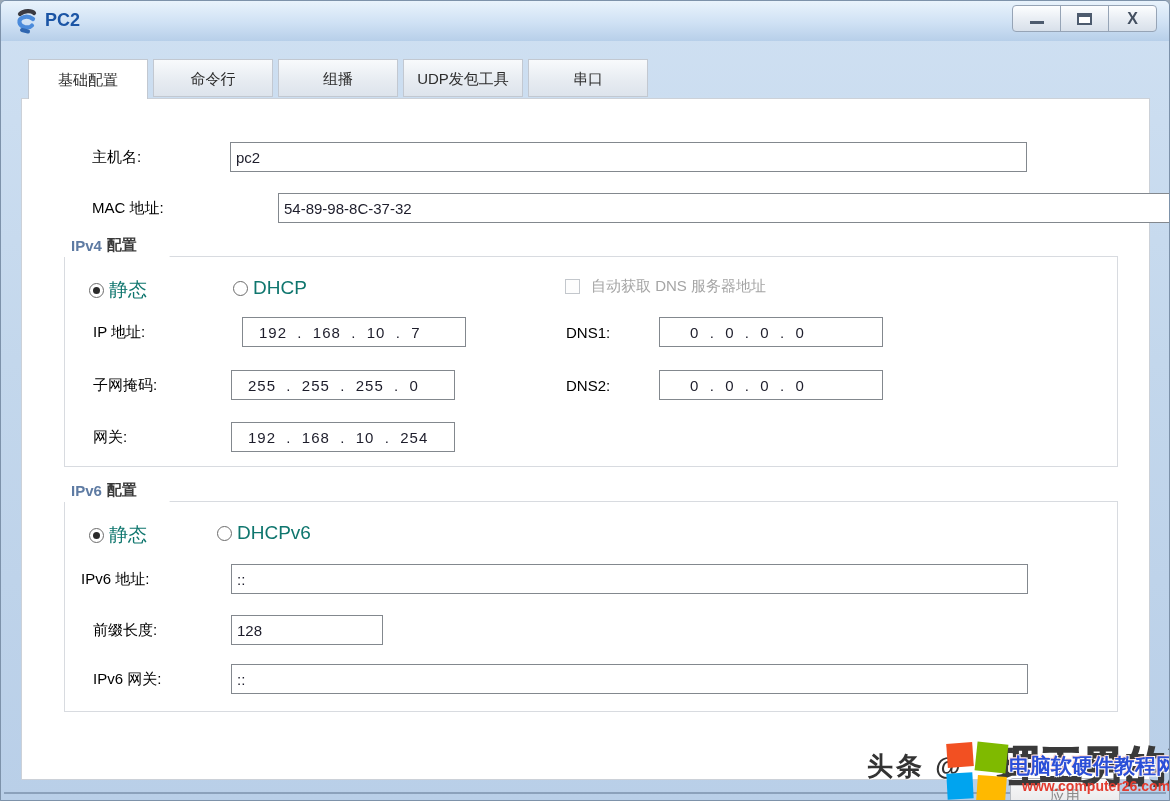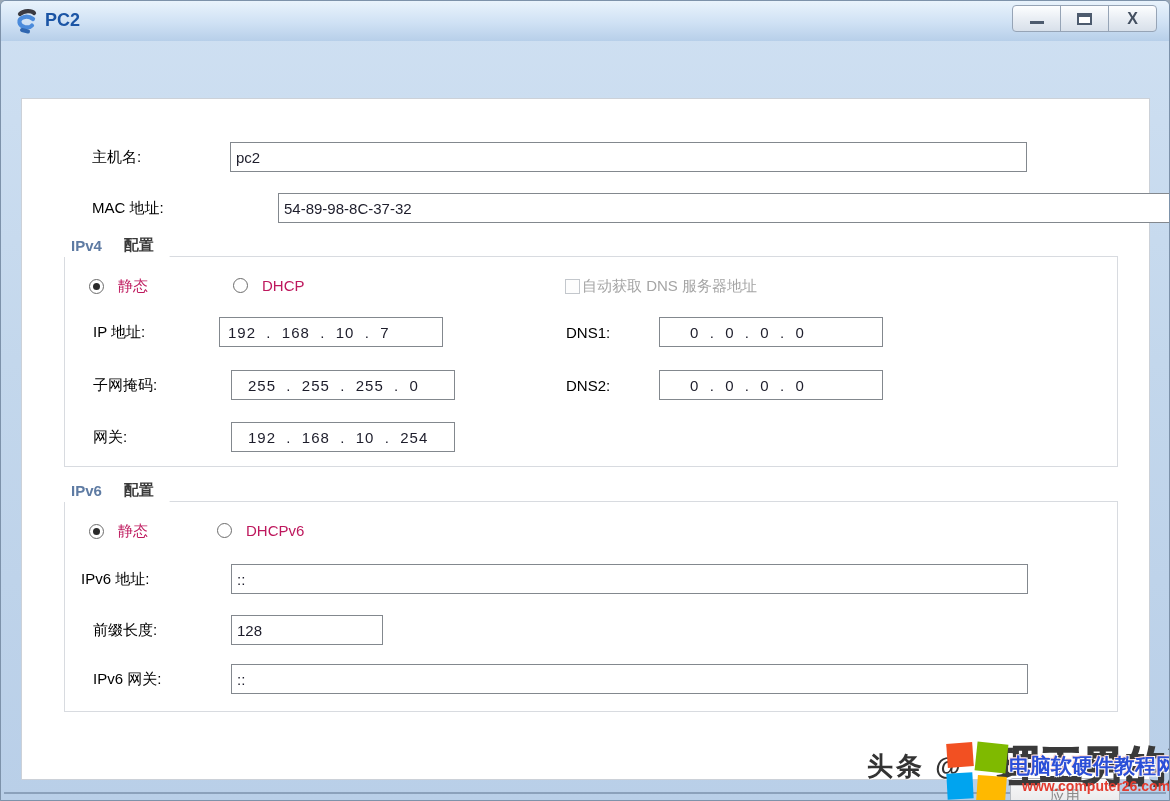--- a/index.html
+++ b/index.html
@@ -41,33 +41,33 @@
   .txt {
     position:absolute; border:1px solid #83888e; background:#fff; height:30px;
     font-size:15px; color:#1d1d2b; padding-left:5px;
     font-family:"Liberation Sans","DejaVu Sans",sans-serif; outline:none;
   }
   .txt.ip { padding-left:16px; letter-spacing:1px; }
   
   .group { position:absolute; width:1054px; height:211px; border:1px solid #d8dbe0; background:#fff; }
   .group-tab {
     position:absolute; left:-1px; top:-24px; height:24px; width:106px;
-    background:#fff; padding-left:7px; display:flex; align-items:center; gap:22px;
+    background:#fff; padding-left:7px; display:flex; align-items:center; gap:5px;
     clip-path:polygon(0 0, calc(100% - 20px) 0, 100% 100%, 0 100%);
     filter:drop-shadow(0 -1px 0 #d8dbe0) drop-shadow(-1px 0 0 #d8dbe0) drop-shadow(1px 0 0 #d8dbe0);
     font-weight:bold; font-size:15px; white-space:nowrap;
   }
   .group-tab .en { color:#5e7ba3; }
   .group-tab .cn { color:#3a3a3a; }
   
-  .radio-item { position:absolute; display:flex; align-items:center; gap:14px; font-size:15px; color:#be185d; cursor:default; }
+  .radio-item { position:absolute; display:flex; align-items:center; gap:5px; font-size:19px; color:#0f766e; cursor:default; }
   .radio { width:15px; height:15px; border:1px solid #6c6c6c; border-radius:50%; background:#fff; }
   .radio.checked { display:flex; align-items:center; justify-content:center; }
   .radio.checked::after { content:""; width:7px; height:7px; border-radius:50%; background:#2a2a2a; }
-  .check-item { position:absolute; display:flex; align-items:center; gap:2px; font-size:15px; color:#a5a5a5; cursor:default; }
+  .check-item { position:absolute; display:flex; align-items:center; gap:11px; font-size:15px; color:#a5a5a5; cursor:default; }
   .checkbox { width:15px; height:15px; border:1px solid #c3c7cc; background:#fdfdfd; }
   
   .apply-btn {
     position:absolute; left:988px; top:631px; width:110px; height:37px;
     background:linear-gradient(180deg,#f8f9fa 0%,#ededee 55%,#e4e6e9 100%);
     border:1px solid #b6bac0; border-radius:3px; font-size:15px; color:#8a8a8a; cursor:default;
     font-family:"Liberation Sans","DejaVu Sans",sans-serif;
     margin-top:48px;
   }
   .frame-bottom-line { position:absolute; left:3px; right:3px; top:791px; height:2px; background:#8ba1bb; }
@@ -105,20 +105,27 @@
         </div>
       <div class="win-btn">
           <span class="glyph-max"></span>
         </div>
       <div class="win-btn">
           <span class="glyph-close">X</span>
         </div>
     </div>
   </div>
 
+  <div class="tabbar">
+    <div class="tab active">基础配置</div>
+    <div class="tab">命令行</div>
+    <div class="tab">组播</div>
+    <div class="tab">UDP发包工具</div>
+    <div class="tab">串口</div>
+  </div>
 
   <div class="panel">
 
     <div class="lbl" style="left:70px; top:43px;">主机名:</div>
     <input class="txt" style="left: 208px; top: 43px; width: 797px;" value="pc2">
 
     <div class="lbl" style="left:70px; top:94px;">MAC 地址:</div>
     <input class="txt" style="left: 208px; top: 94px; width: 952px; margin-left: 48px;" value="54-89-98-8C-37-32">
 
     <div class="group" style="left:42px; top:157px;">
@@ -134,21 +141,21 @@
       <div class="radio-item" style="left:168px; top:20px;">
         <span class="radio"></span>
         <span>DHCP</span>
       </div>
       <div class="check-item" style="left:500px; top:20px;">
         <span class="checkbox"></span>
         <span>自动获取 DNS 服务器地址</span>
       </div>
 
       <div class="lbl" style="left:28px; top:60px;">IP 地址:</div>
-      <input class="txt ip" style="left: 154px; top: 60px; width: 224px; padding-left: 8px;" value="192  .  168  .  10  .  7">
+      <input class="txt ip" style="left: 177px; top: 60px; width: 224px;" value="192  .  168  .  10  .  7">
       <div class="lbl" style="left:501px; top:60px;">DNS1:</div>
       <input class="txt ip" style="left: 594px; top: 60px; width: 224px; padding-left: 30px;" value="0  .  0  .  0  .  0">
 
       <div class="lbl" style="left:28px; top:113px;">子网掩码:</div>
       <input class="txt ip" style="left: 166px; top: 113px; width: 224px;" value="255  .  255  .  255  .  0">
       <div class="lbl" style="left:501px; top:113px;">DNS2:</div>
       <input class="txt ip" style="left: 594px; top: 113px; width: 224px; padding-left: 30px;" value="0  .  0  .  0  .  0">
 
       <div class="lbl" style="left:28px; top:165px;">网关:</div>
       <input class="txt ip" style="left: 166px; top: 165px; width: 224px;" value="192  .  168  .  10  .  254">

